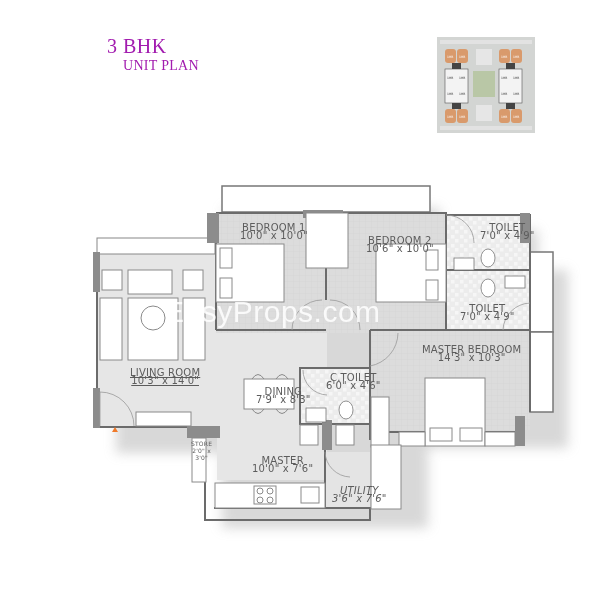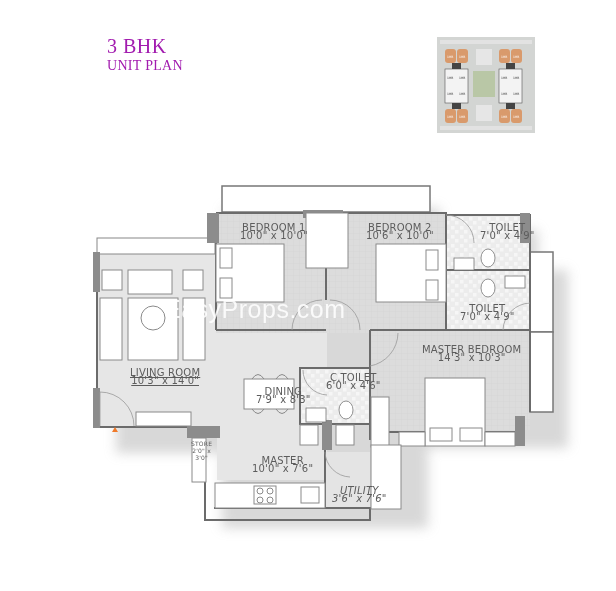--- a/index.html
+++ b/index.html
@@ -1,23 +1,23 @@
 <!DOCTYPE html>
 <html><head>
 <meta charset="utf-8">
 <style>
   html, body { margin:0; padding:0; background:#ffffff; }
   body { width:616px; height:591px; position:relative; overflow:hidden; font-family:"DejaVu Sans", sans-serif; }
   .title { position:absolute; left:107px; font-family:"Liberation Serif","DejaVu Serif", serif; color:#a21caf; font-weight:normal; }
   .t1 { top:35px; font-size:20px; letter-spacing:0.5px; }
-  .t2 { top:58px; font-size:14px; letter-spacing:0.3px; }
+  .t2 { top:58px; font-size:14px; letter-spacing:0.3px;margin-left:16px; }
   .keyplan { position:absolute; left:437px; top:37px; width:98px; height:96px; background:#d3d5d3; }
   .plan { position:absolute; left:0; top:0; width:616px; height:591px; }
   .lbl { position:absolute; font-size:10px; color:#5c5c5c; text-align:center; line-height:8px; letter-spacing:0.2px; white-space:nowrap; }
-  .watermark { position:absolute; left:164px; top:295px; font-size:25px; color:rgba(255,255,255,0.85); font-family:"Liberation Sans", sans-serif; letter-spacing:0.5px; }
+  .watermark { position:absolute; left:164px; top:295px; font-size:30px; color:rgba(255,255,255,0.85); font-family:"Liberation Sans", sans-serif; letter-spacing:0.5px; }
 </style>
 </head>
 <body>
 
 <div class="title t1">3 BHK</div>
 <div class="title t2">UNIT PLAN</div>
 
 <div class="keyplan">
   <svg width="98" height="96" viewBox="0 0 98 96">
     <rect x="0" y="0" width="98" height="96" fill="#d3d5d3"></rect>
@@ -198,21 +198,21 @@
     <rect x="192" y="438" width="14" height="44"></rect>
   </g>
   <path d="M325 452 A26 26 0 0 0 350 477" fill="none" stroke="#999" stroke-width="0.8"></path>
   <rect x="371" y="445" width="30" height="64" fill="#fff" stroke="#8a8a8a" stroke-width="1"></rect>
 </svg>
 
 <div class="lbl" style="left:240px;top:224px;">
   <div>BEDROOM 1</div>
   <div>10'0" x 10'0"</div>
 </div>
-<div class="lbl" style="left:366px;top:224px;">
+<div class="lbl" style="left:366px;top:237px;">
   <div>BEDROOM 2</div>
   <div>10'6" x 10'0"</div>
 </div>
 <div class="lbl" style="left:480px;top:224px;">
   <div>TOILET</div>
   <div>7'0" x 4'9"</div>
 </div>
 <div class="lbl" style="left:460px;top:305px;">
   <div>TOILET</div>
   <div>7'0" x 4'9"</div>

